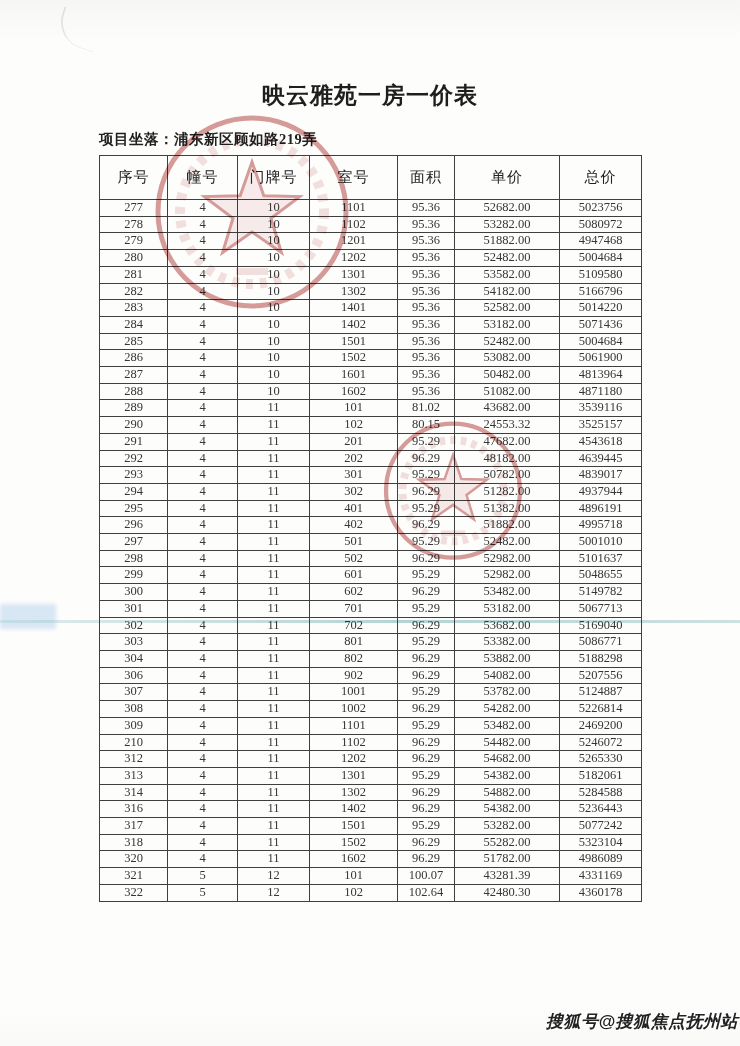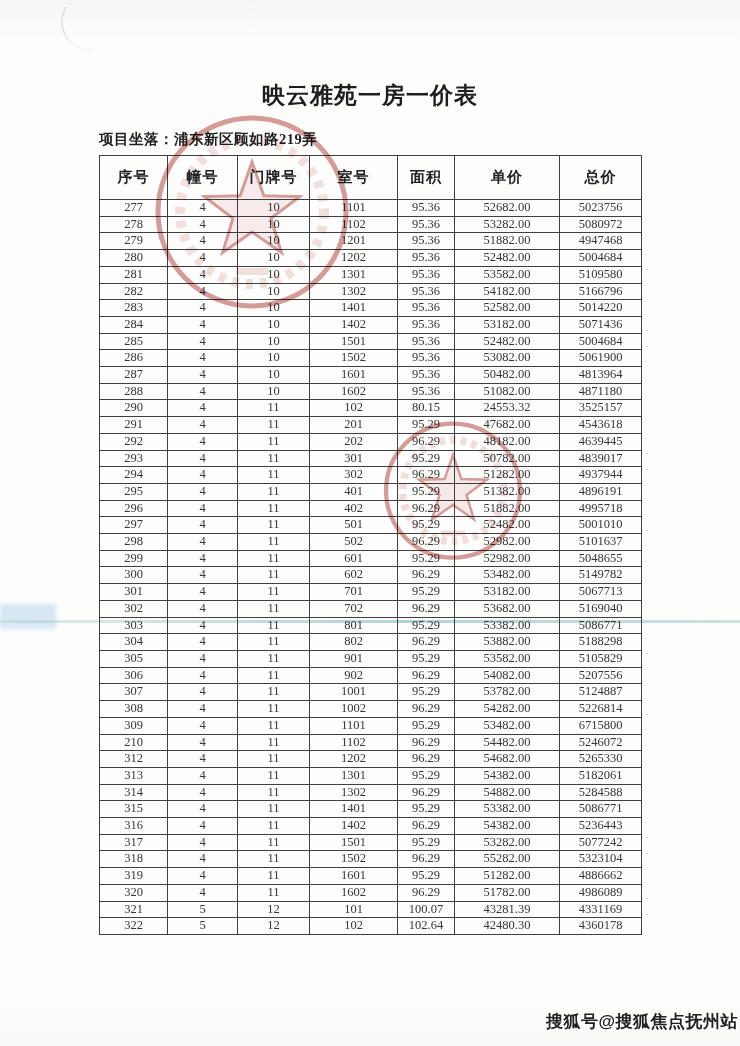--- a/index.html
+++ b/index.html
@@ -41,38 +41,39 @@
   table.price-table{
     position:absolute;left:99px;top:155px;width:542px;
     border-collapse:collapse;table-layout:fixed;
     color:#2e2e2e;
   }
   .price-table th,.price-table td{
     border:1px solid #3f3f3f;text-align:center;padding:0;
     overflow:hidden;white-space:nowrap;
   }
   .price-table thead th{
-    height:43px;font-size:15px;font-weight:700;color:#222;
+    height:43px;font-size:15px;font-weight:400;color:#222;
     letter-spacing:1px;background:rgba(255,255,255,0.0);
   }
   .price-table tbody td{
     height:15.7px;line-height:15.7px;font-size:12.5px;color:#363636;
   }
   
   .seal{
     position:absolute;opacity:0.58;mix-blend-mode:multiply;
     filter:blur(0.5px);pointer-events:none;
   }
   .seal-top{left:152px;top:110px;width:200px;height:205px;}
   .seal-middle{left:380px;top:418px;width:146px;height:146px;}
   .watermark{
     position:absolute;right:2px;top:1010px;
     font-family:"Liberation Sans","DejaVu Sans",sans-serif;
     font-size:17px;font-weight:700;color:#222;letter-spacing:0.5px;
     text-shadow:-1px -1px 0 #fff,1px -1px 0 #fff,-1px 1px 0 #fff,1px 1px 0 #fff,0 0 3px #fff;
+    font-style:italic;
   }
 </style>
 </head>
 <body>
 
 <div class="page">
 
   <div class="pencil-mark"></div>
   <div class="scan-blob"></div>
   <div class="scan-line"></div>
@@ -205,20 +206,29 @@
         <tr>
           <td>288</td>
           <td>4</td>
           <td>10</td>
           <td>1602</td>
           <td>95.36</td>
           <td>51082.00</td>
           <td>4871180</td>
         </tr>
         <tr>
+          <td>289</td>
+          <td>4</td>
+          <td>11</td>
+          <td>101</td>
+          <td>81.02</td>
+          <td>43682.00</td>
+          <td>3539116</td>
+        </tr>
+        <tr>
           <td>290</td>
           <td>4</td>
           <td>11</td>
           <td>102</td>
           <td>80.15</td>
           <td>24553.32</td>
           <td>3525157</td>
         </tr>
         <tr>
           <td>291</td>
@@ -340,29 +350,20 @@
         <tr>
           <td>304</td>
           <td>4</td>
           <td>11</td>
           <td>802</td>
           <td>96.29</td>
           <td>53882.00</td>
           <td>5188298</td>
         </tr>
         <tr>
-          <td>305</td>
-          <td>4</td>
-          <td>11</td>
-          <td>901</td>
-          <td>95.29</td>
-          <td>53582.00</td>
-          <td>5105829</td>
-        </tr>
-        <tr>
           <td>306</td>
           <td>4</td>
           <td>11</td>
           <td>902</td>
           <td>96.29</td>
           <td>54082.00</td>
           <td>5207556</td>
         </tr>
         <tr>
           <td>307</td>
@@ -382,21 +383,21 @@
           <td>54282.00</td>
           <td>5226814</td>
         </tr>
         <tr>
           <td>309</td>
           <td>4</td>
           <td>11</td>
           <td>1101</td>
           <td>95.29</td>
           <td>53482.00</td>
-          <td>6715800</td>
+          <td>2469200</td>
         </tr>
         <tr>
           <td>210</td>
           <td>4</td>
           <td>11</td>
           <td>1102</td>
           <td>96.29</td>
           <td>54482.00</td>
           <td>5246072</td>
         </tr>
@@ -421,29 +422,20 @@
         <tr>
           <td>314</td>
           <td>4</td>
           <td>11</td>
           <td>1302</td>
           <td>96.29</td>
           <td>54882.00</td>
           <td>5284588</td>
         </tr>
         <tr>
-          <td>315</td>
-          <td>4</td>
-          <td>11</td>
-          <td>1401</td>
-          <td>95.29</td>
-          <td>53382.00</td>
-          <td>5086771</td>
-        </tr>
-        <tr>
           <td>316</td>
           <td>4</td>
           <td>11</td>
           <td>1402</td>
           <td>96.29</td>
           <td>54382.00</td>
           <td>5236443</td>
         </tr>
         <tr>
           <td>317</td>
@@ -455,29 +447,20 @@
           <td>5077242</td>
         </tr>
         <tr>
           <td>318</td>
           <td>4</td>
           <td>11</td>
           <td>1502</td>
           <td>96.29</td>
           <td>55282.00</td>
           <td>5323104</td>
-        </tr>
-        <tr>
-          <td>319</td>
-          <td>4</td>
-          <td>11</td>
-          <td>1601</td>
-          <td>95.29</td>
-          <td>51282.00</td>
-          <td>4886662</td>
         </tr>
         <tr>
           <td>320</td>
           <td>4</td>
           <td>11</td>
           <td>1602</td>
           <td>96.29</td>
           <td>51782.00</td>
           <td>4986089</td>
         </tr>

